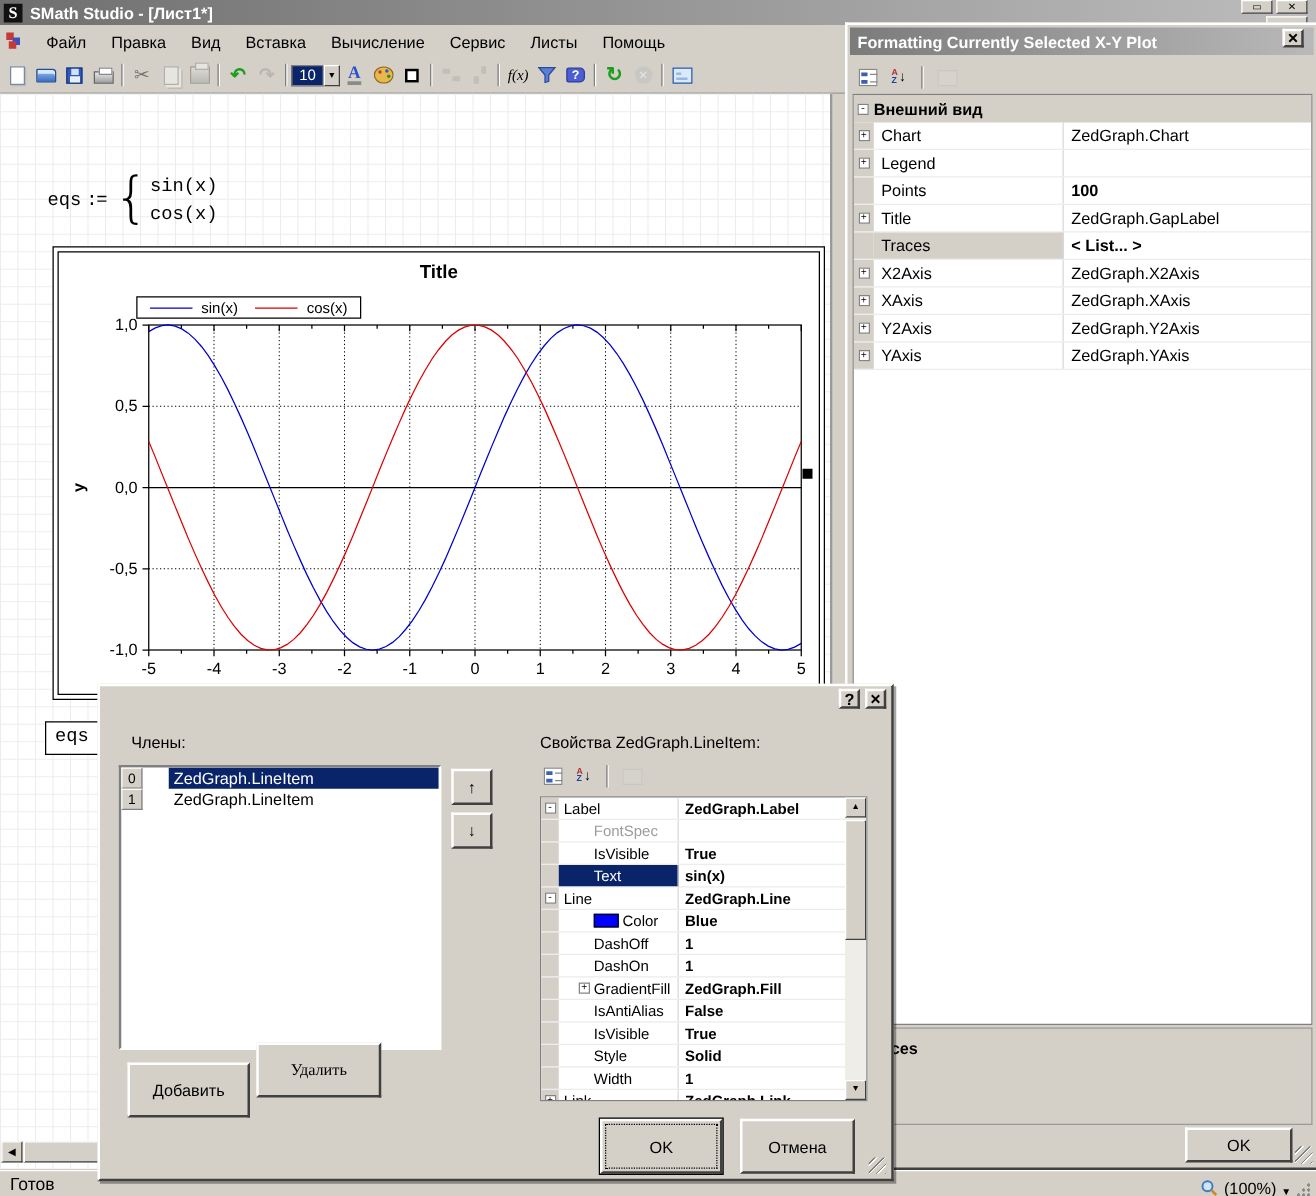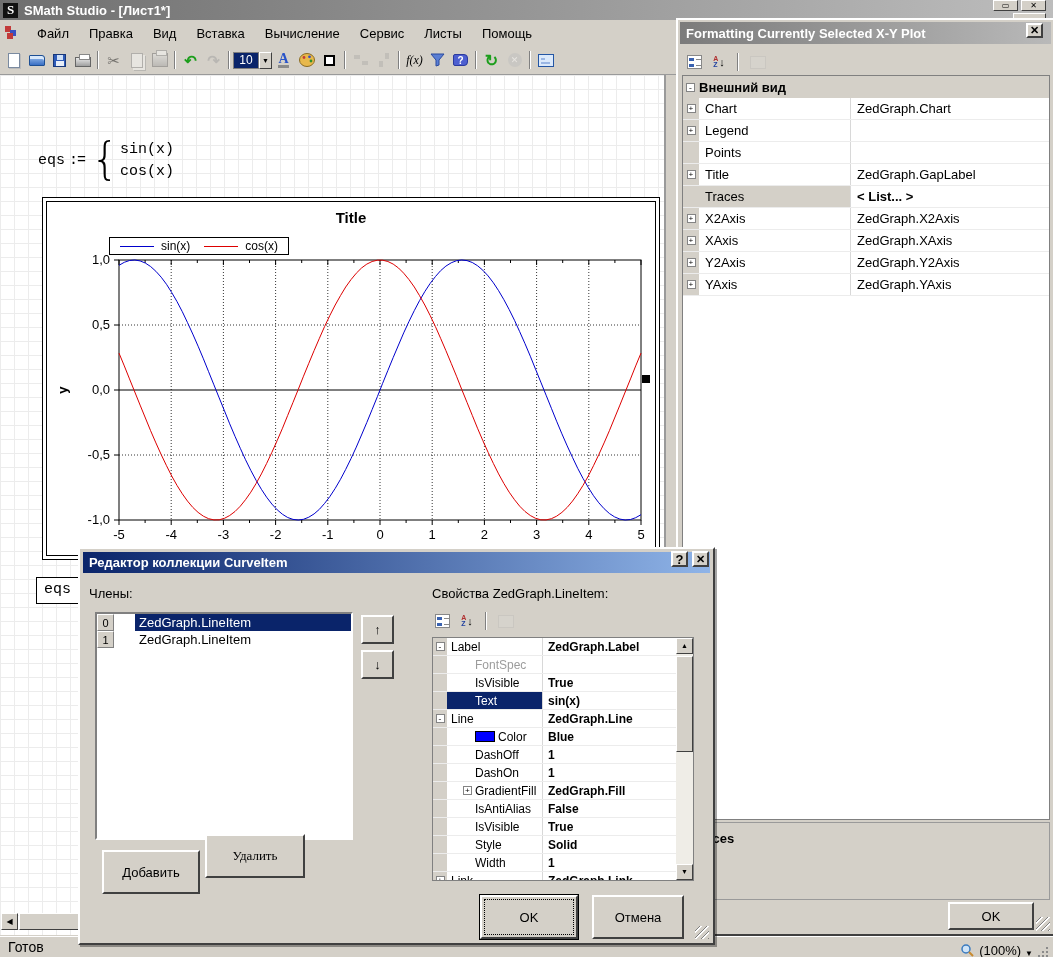--- a/index.html
+++ b/index.html
@@ -452,20 +452,21 @@
               <span class="ebox">+</span>
             </span>
             <span class="pname">Legend</span>
           </div>
 
           <div class="prow bold">
             <span class="pgut">
               <span class="ebox"></span>
             </span>
             <span class="pname">Points</span>
+            <span class="pval">100</span>
           </div>
 
           <div class="prow">
             <span class="pgut">
               <span class="ebox">+</span>
             </span>
             <span class="pname">Title</span>
             <span class="pval">ZedGraph.GapLabel</span>
           </div>
 
@@ -513,27 +514,24 @@
 
     <div class="pdesc">
       <span>Traces</span>
     </div>
 
     <button class="btn panel-ok" style="height:28px;">OK</button>
     <span class="grip panel-grip"></span>
   </div>
 
   <div class="dialog">
-    <div class="dlg-title">
-      <span>Редактор коллекции CurveItem</span>
-    </div>
     <span class="btn dlg-help">?</span>
     <span class="btn dlg-x">✕</span>
 
-    <span class="dlg-label" style="left:9px;top:37px;">Члены:</span>
+    <span class="dlg-label" style="left:25px;top:37px;">Члены:</span>
     <span class="dlg-label" style="left:352px;top:37px;">Свойства ZedGraph.LineItem:</span>
 
     <div class="listbox">
 
         <div class="mrow selected">
           <span class="midx">0</span>
           <span class="mname">ZedGraph.LineItem</span>
         </div>
 
         <div class="mrow">

